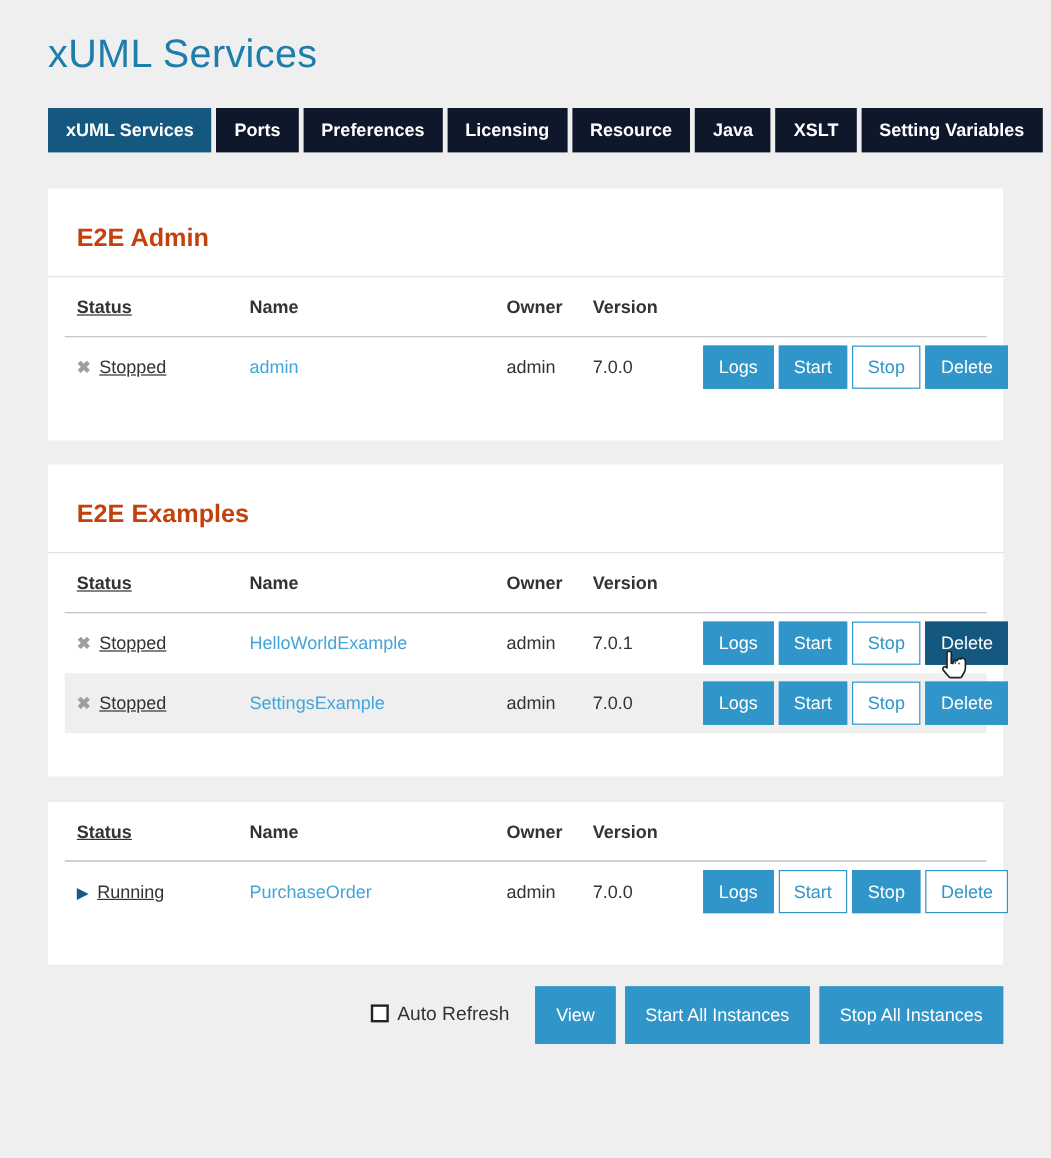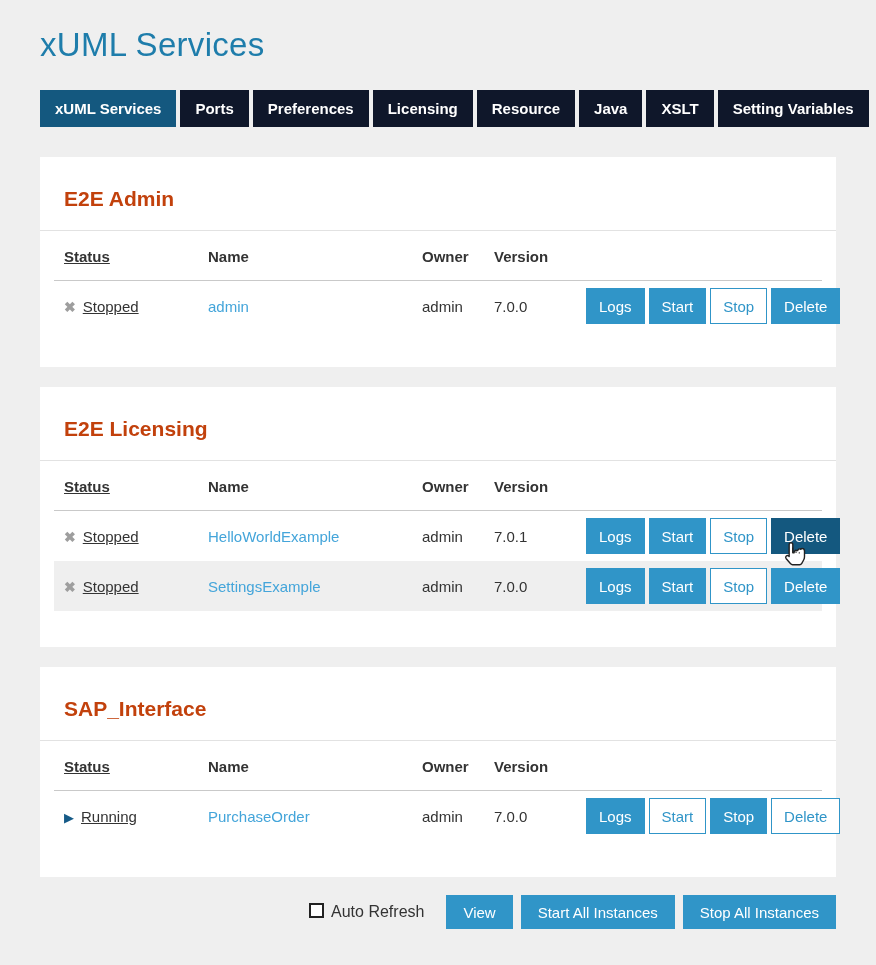--- a/index.html
+++ b/index.html
@@ -87,21 +87,21 @@
   }
   .auto-refresh { display: flex; margin-right: 14px; cursor: pointer; }
   .checkbox-box {
     width: 15px; height: 15px;
     border: 2px solid #222;
     background: #fff;
     display: inline-block;
     margin-right: 7px;
   }
   .auto-refresh-text { font-size: 16px; color: #333; }
-  .footer-btn { height: 34px; margin-left: 8px; min-width: 0; padding: 0 16px; }
+  .footer-btn { height: 48px; margin-left: 8px; min-width: 0; padding: 0 16px; }
 
   
   .cursor-overlay { position: absolute; left: 781px; top: 541px; pointer-events: none; z-index: 10; }
 </style>
 </head>
 <body>
 
 <div class="page">
 
   <h1 class="page-title">xUML Services</h1>
@@ -155,21 +155,21 @@
               </span>
             </td>
           </tr>
         </tbody>
       </table>
     </div>
   </section>
 
   <section class="card">
     <div class="card-head">
-      <h2 class="card-title">E2E Licensing</h2>
+      <h2 class="card-title">E2E Examples</h2>
     </div>
     <div class="card-divider"></div>
     <div class="table-wrap">
       <table class="svc-table">
         <colgroup>
             <col style="width:154px">
             <col style="width:214px">
             <col style="width:72px">
             <col style="width:76px">
             <col>
@@ -211,23 +211,20 @@
                 <button class="btn filled">Delete</button>
               </span>
             </td>
           </tr>
         </tbody>
       </table>
     </div>
   </section>
 
   <section class="card">
-    <div class="card-head">
-      <h2 class="card-title">SAP_Interface</h2>
-    </div>
     <div class="card-divider"></div>
     <div class="table-wrap">
       <table class="svc-table">
         <colgroup>
             <col style="width:154px">
             <col style="width:214px">
             <col style="width:72px">
             <col style="width:76px">
             <col>
           </colgroup>

